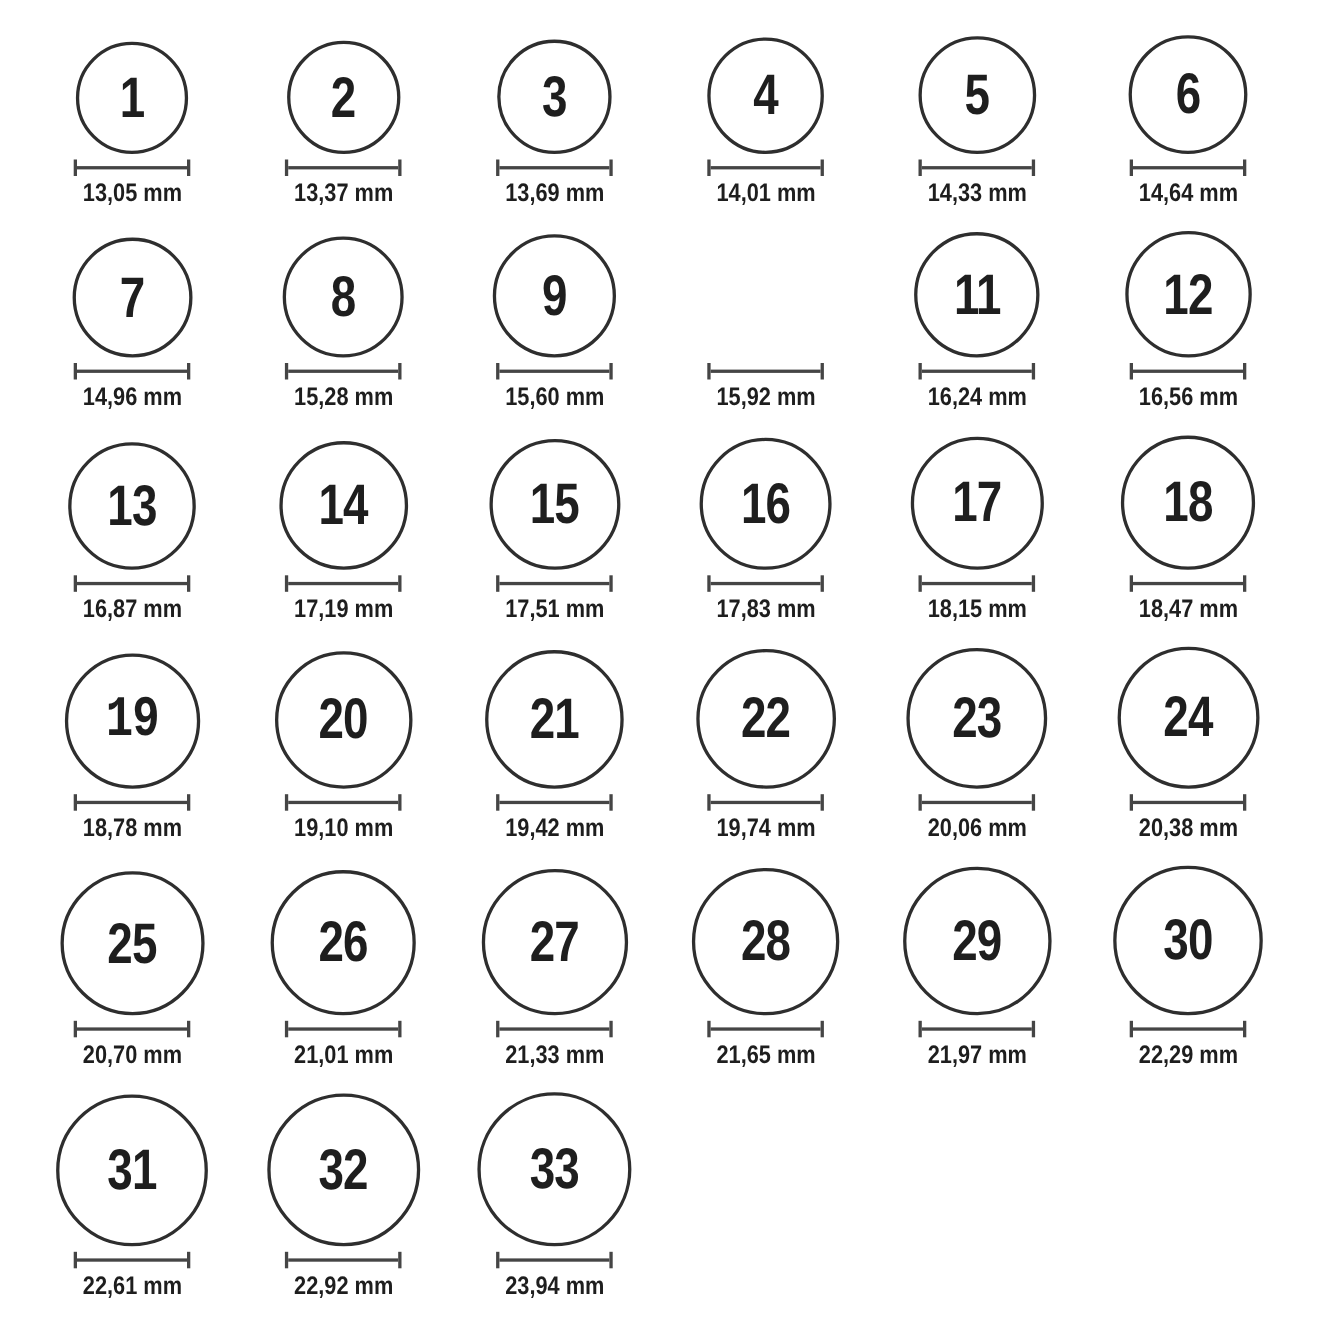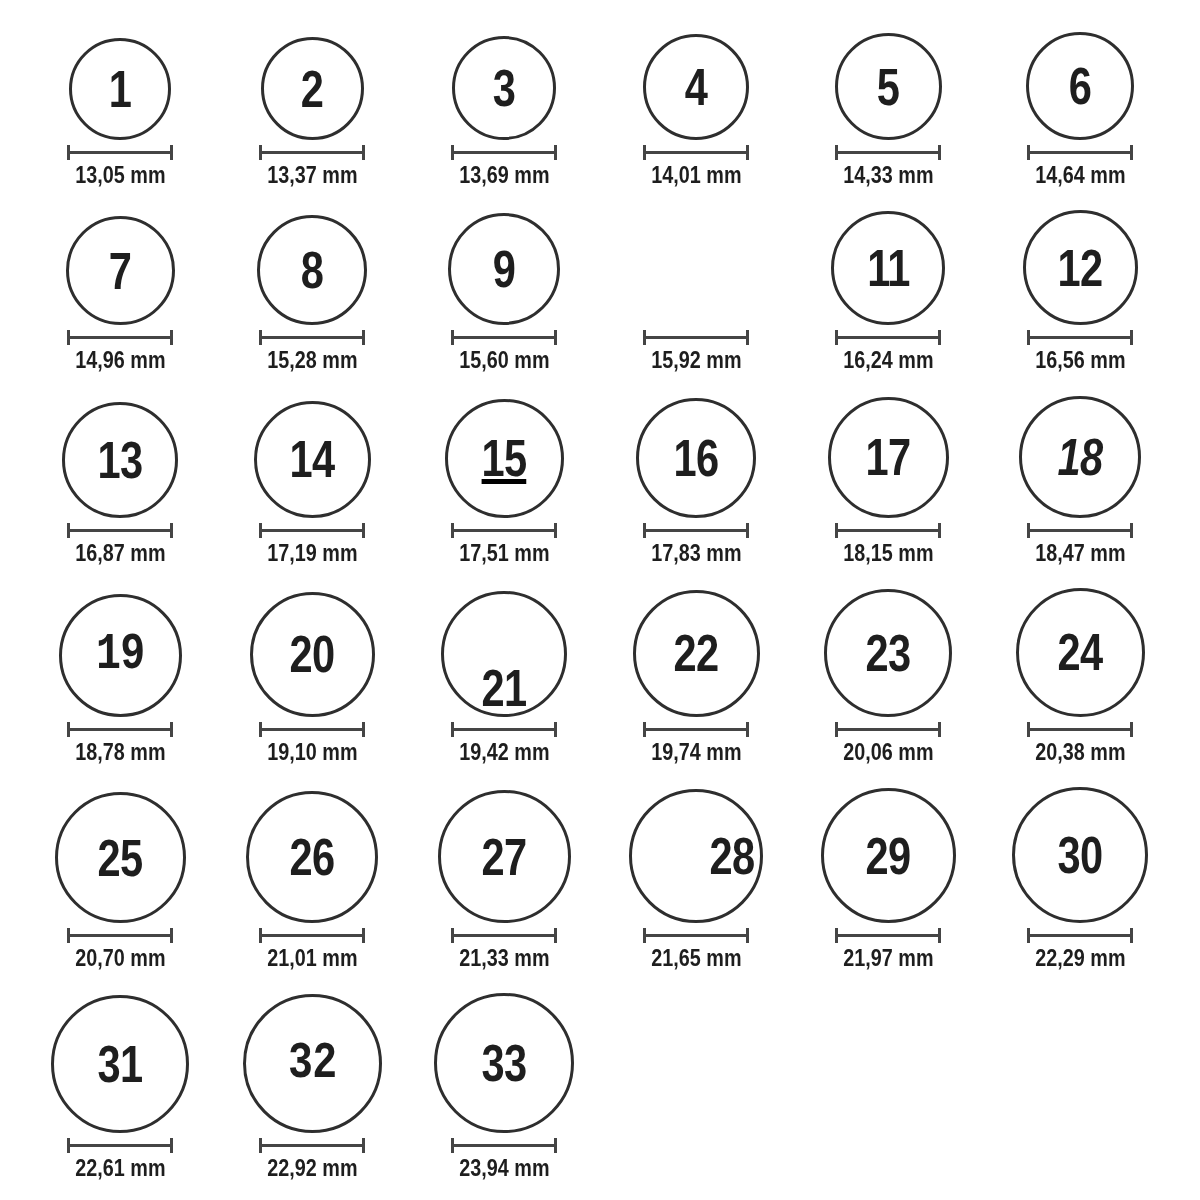--- a/index.html
+++ b/index.html
@@ -238,21 +238,21 @@
     </div>
     <div class="measure">
       <span class="tick"></span>
       <span class="bar"></span>
       <span class="tick"></span>
     </div>
     <div class="diameter-label">17,19 mm</div>
   </div>
 
   <div class="cell">
-    <div class="ring-circle" style="width: 119px; height: 119px; text-decoration: underline;">
+    <div class="ring-circle" style="width: 119px; height: 119px;">
       <span class="ring-num">15</span>
     </div>
     <div class="measure">
       <span class="tick"></span>
       <span class="bar"></span>
       <span class="tick"></span>
     </div>
     <div class="diameter-label">17,51 mm</div>
   </div>
 
@@ -274,21 +274,21 @@
     </div>
     <div class="measure">
       <span class="tick"></span>
       <span class="bar"></span>
       <span class="tick"></span>
     </div>
     <div class="diameter-label">18,15 mm</div>
   </div>
 
   <div class="cell">
-    <div class="ring-circle" style="width: 122px; height: 122px; font-style: italic;">
+    <div class="ring-circle" style="width: 122px; height: 122px;">
       <span class="ring-num">18</span>
     </div>
     <div class="measure">
       <span class="tick"></span>
       <span class="bar"></span>
       <span class="tick"></span>
     </div>
     <div class="diameter-label">18,47 mm</div>
   </div>
 
@@ -310,21 +310,21 @@
     </div>
     <div class="measure">
       <span class="tick"></span>
       <span class="bar"></span>
       <span class="tick"></span>
     </div>
     <div class="diameter-label">19,10 mm</div>
   </div>
 
   <div class="cell">
-    <div class="ring-circle" style="width: 126px; height: 126px; align-items: flex-end;">
+    <div class="ring-circle" style="width: 126px; height: 126px;">
       <span class="ring-num">21</span>
     </div>
     <div class="measure">
       <span class="tick"></span>
       <span class="bar"></span>
       <span class="tick"></span>
     </div>
     <div class="diameter-label">19,42 mm</div>
   </div>
 
@@ -394,21 +394,21 @@
     </div>
     <div class="measure">
       <span class="tick"></span>
       <span class="bar"></span>
       <span class="tick"></span>
     </div>
     <div class="diameter-label">21,33 mm</div>
   </div>
 
   <div class="cell">
-    <div class="ring-circle" style="width: 134px; height: 134px; justify-content: flex-end;">
+    <div class="ring-circle" style="width: 134px; height: 134px;">
       <span class="ring-num">28</span>
     </div>
     <div class="measure">
       <span class="tick"></span>
       <span class="bar"></span>
       <span class="tick"></span>
     </div>
     <div class="diameter-label">21,65 mm</div>
   </div>
 
@@ -442,21 +442,21 @@
     </div>
     <div class="measure">
       <span class="tick"></span>
       <span class="bar"></span>
       <span class="tick"></span>
     </div>
     <div class="diameter-label">22,61 mm</div>
   </div>
 
   <div class="cell">
-    <div class="ring-circle" style="width: 139px; height: 139px; font-family: Liberation Mono, monospace;">
+    <div class="ring-circle" style="width: 139px; height: 139px;">
       <span class="ring-num">32</span>
     </div>
     <div class="measure">
       <span class="tick"></span>
       <span class="bar"></span>
       <span class="tick"></span>
     </div>
     <div class="diameter-label">22,92 mm</div>
   </div>
 

